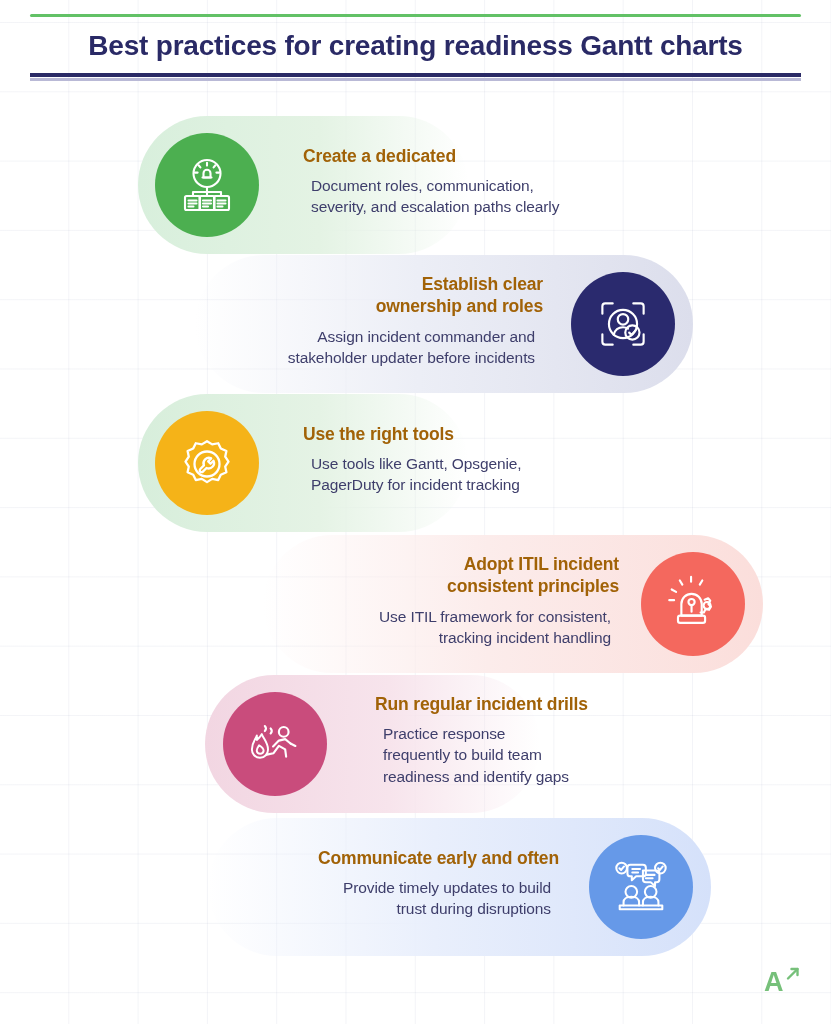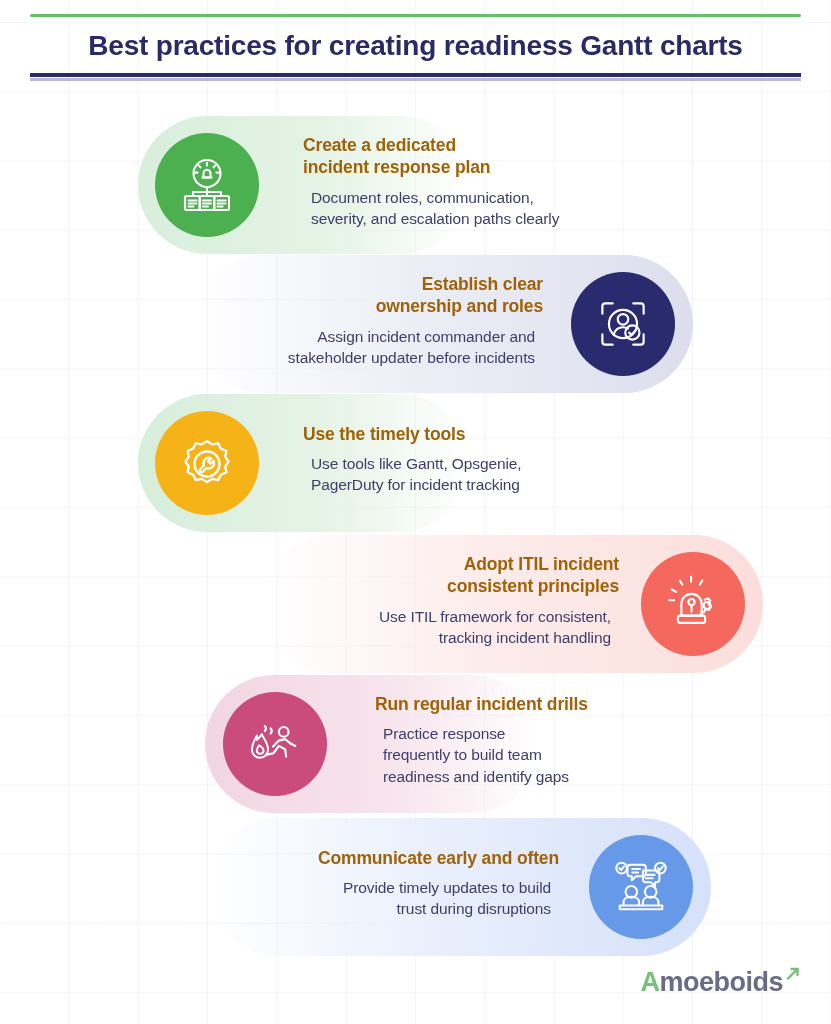--- a/index.html
+++ b/index.html
@@ -122,21 +122,20 @@
       <rect x="24.5" y="43" width="15" height="14" rx="1.5"></rect>
       <rect x="39" y="43" width="15" height="14" rx="1.5"></rect>
       <path d="M13.5 47.5h8M13.5 50.5h8M13.5 53.5h5"></path>
       <path d="M28 47.5h8M28 50.5h8M28 53.5h5"></path>
       <path d="M42.5 47.5h8M42.5 50.5h8M42.5 53.5h5"></path>
     </svg>
   </div>
   <div class="textwrap">
     <div class="heading">
       <span>Create a dedicated</span><br>
-      <span>incident response plan</span>
     </div>
     <div class="body">
       <span>Document roles, communication,</span><br>
       <span>severity, and escalation paths clearly</span>
     </div>
   </div>
 </div>
 
 <div class="row align-right" id="row-2">
   <div class="pill"></div>
@@ -169,21 +168,21 @@
   <div class="pill"></div>
   <div class="circle">
     <svg class="ico" width="64" height="64" viewBox="0 0 64 64" fill="none" stroke="#ffffff" stroke-width="2.3" stroke-linecap="round" stroke-linejoin="round">
       <path d="M32 5.5l5.2 3.3 6-1.2 2.6 5.6 5.6 2.6-1.2 6 3.3 5.2-3.3 5.2 1.2 6-5.6 2.6-2.6 5.6-6-1.2-5.2 3.3-5.2-3.3-6 1.2-2.6-5.6-5.6-2.6 1.2-6-3.3-5.2 3.3-5.2-1.2-6 5.6-2.6 2.6-5.6 6 1.2z" transform="translate(0,5) scale(1,0.95)"></path>
       <circle cx="32" cy="33" r="12.5"></circle>
       <path d="M36.2 27.4a5.4 5.4 0 0 0-7.3 7l-3.6 3.6a1.8 1.8 0 0 0 0 2.6 1.8 1.8 0 0 0 2.6 0l3.6-3.6a5.4 5.4 0 0 0 7-7.3l-3 3-2.3-2.3z"></path>
     </svg>
   </div>
   <div class="textwrap">
     <div class="heading">
-      <span>Use the timely tools</span>
+      <span>Use the right tools</span>
     </div>
     <div class="body">
       <span>Use tools like Gantt, Opsgenie,</span><br>
       <span>PagerDuty for incident tracking</span>
     </div>
   </div>
 </div>
 
 <div class="row align-right" id="row-4">
   <div class="pill"></div>
@@ -261,20 +260,19 @@
     </div>
     <div class="body">
       <span>Provide timely updates to build</span><br>
       <span>trust during disruptions</span>
     </div>
   </div>
 </div>
 
 <div id="footer">
   <span class="logo-a">A</span>
-  <span class="logo-rest">moeboids</span>
   <span class="logo-arrow">
     <svg width="16" height="16" viewBox="0 0 16 16" fill="none" stroke="#76c07a" stroke-width="2.4" stroke-linecap="round" stroke-linejoin="round">
       <path d="M3 12.5L12.5 3"></path>
       <path d="M6.5 3h6v6"></path>
     </svg>
   </span>
 </div>
 
 </body></html>

